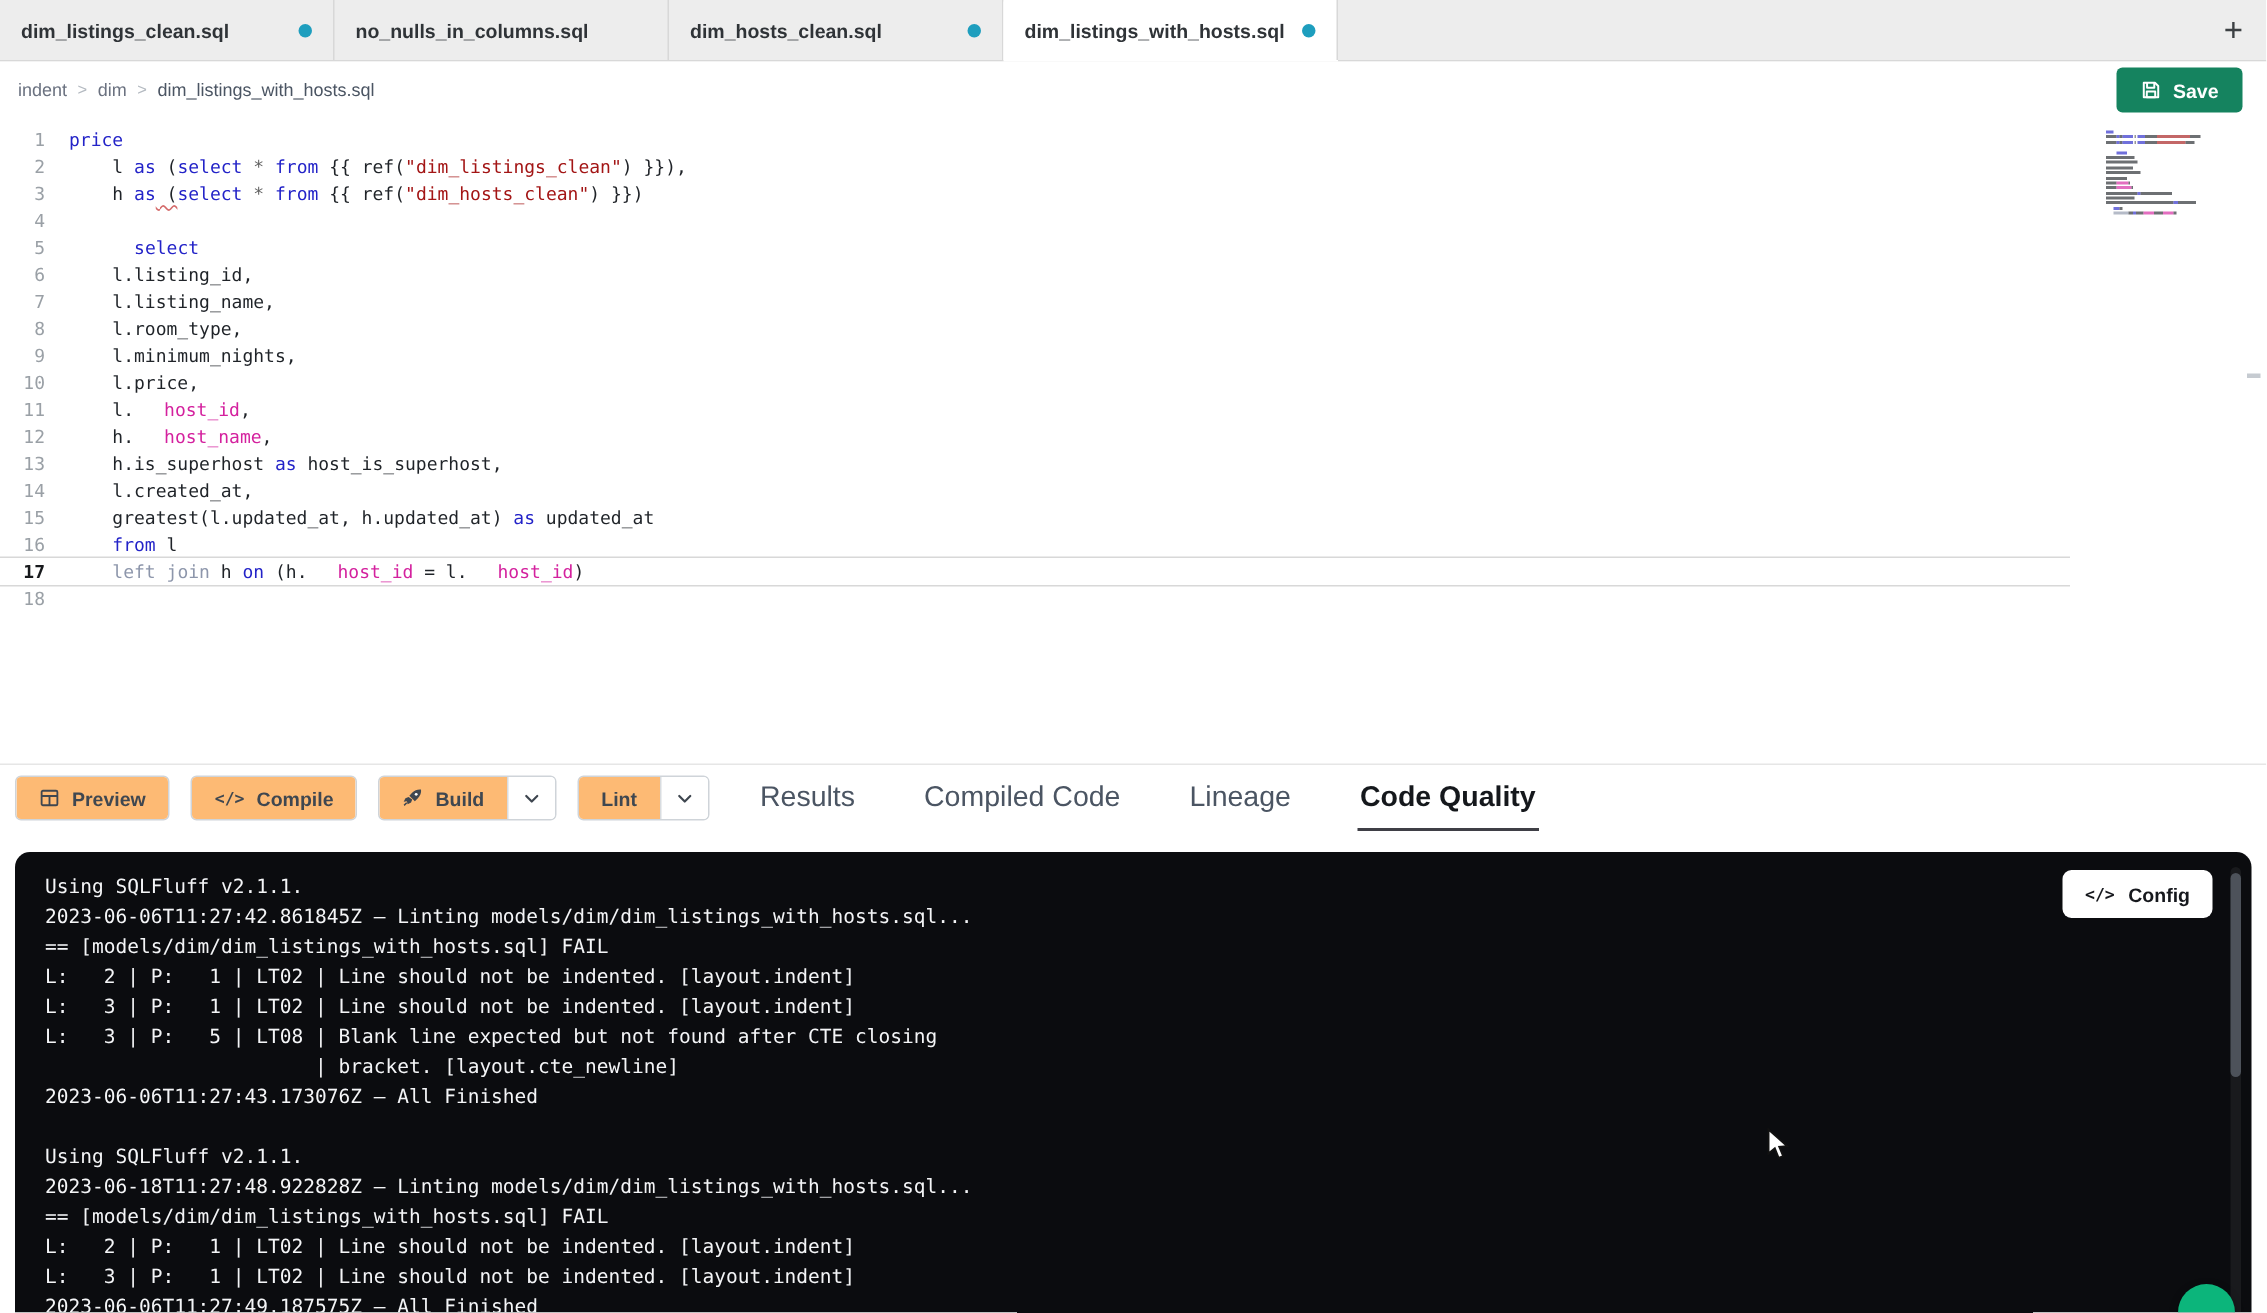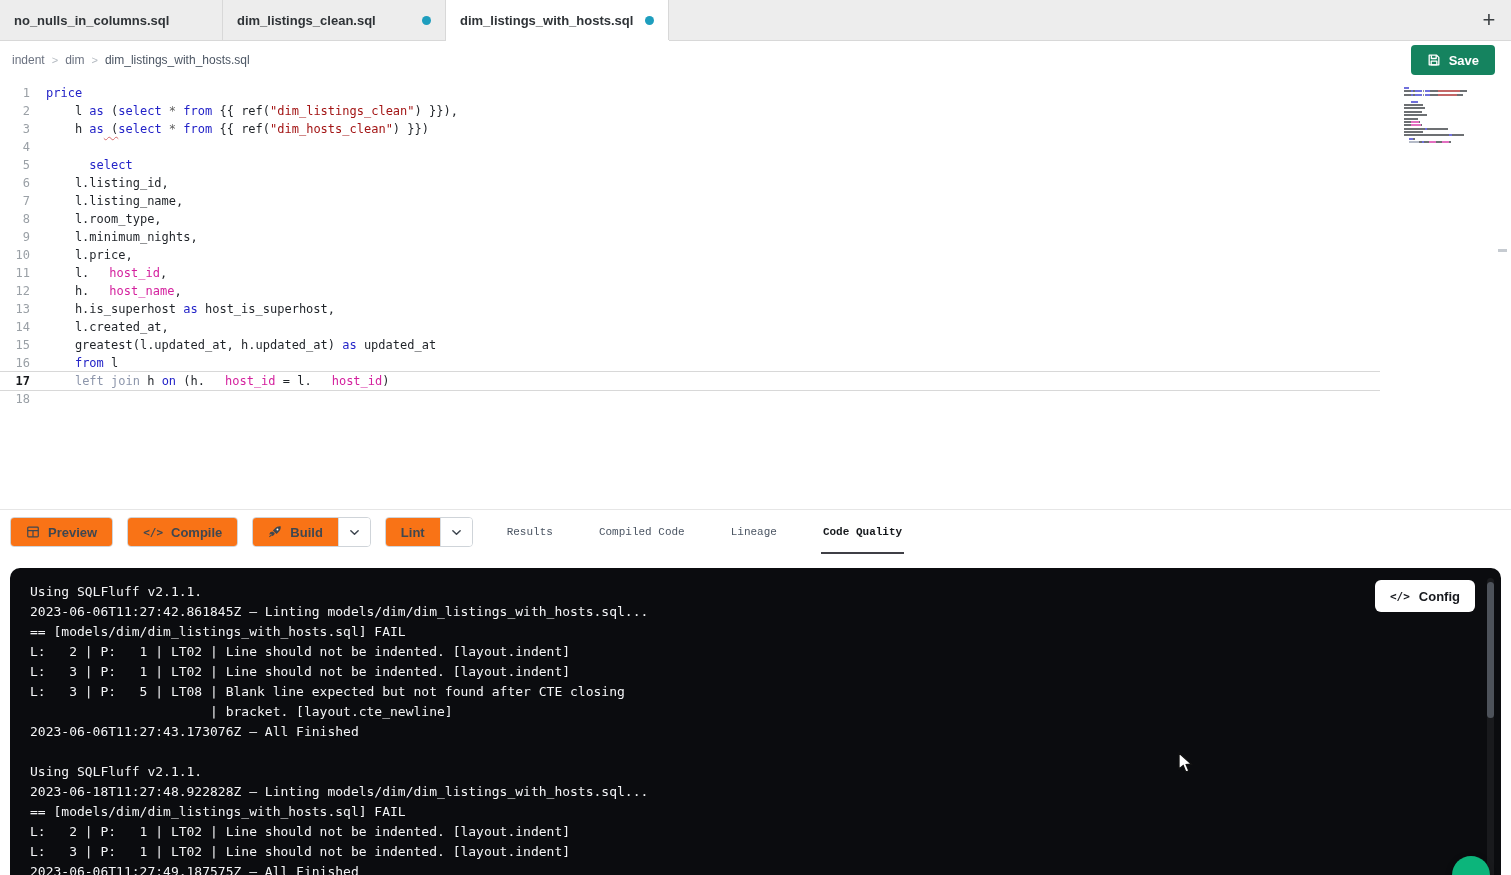--- a/index.html
+++ b/index.html
@@ -40,25 +40,25 @@
   .tk-psq { color:var(--syn-pl,#1f2328); text-decoration:underline wavy #d46a6a 1px; text-underline-offset:3px; }
   .minimap { position:absolute; top:8px; right:44px; }
   .mm-line { display:flex; height:2px; margin-bottom:1.4px; }
   .mm-tok { height:2px; opacity:.65; }
   .ruler-mark { position:absolute; right:4px; top:170px; width:9px; height:3px; background:#c6cbd1; }
 
   
   .toolbar { height:44px; display:flex; align-items:center; padding:0 10px; background:#fff; }
   .actions { display:flex; align-items:center; gap:14px; }
   .action-group { display:flex; align-items:stretch; height:30px; border:1px solid #cfd4d9; border-radius:4px; overflow:hidden; background:#fff; }
-  .action-btn { display:flex; align-items:center; gap:8px; padding:0 15px; background:#f97316; border:none; font-size:13px; font-weight:600; color:#3f4750; cursor:pointer; font-family:inherit; }
+  .action-btn { display:flex; align-items:center; gap:8px; padding:0 15px; background:#fdba74; border:none; font-size:13px; font-weight:600; color:#3f4750; cursor:pointer; font-family:inherit; }
   .chev-btn { display:flex; align-items:center; padding:0 10px; background:#fff; border:none; border-left:1px solid #d8dce0; cursor:pointer; }
   .glyph { font-family:"DejaVu Sans Mono", monospace; font-size:11px; font-weight:700; color:#3f4750; }
   .panel-tabs { margin-left:32px; display:flex; gap:42px; align-self:stretch; align-items:stretch; }
-  .panel-tab { position:relative; display:flex; align-items:center; padding:0 2px; background:none; border:none; font-size:11px; color:#4b5563; cursor:pointer; font-family:Liberation Mono, monospace; }
+  .panel-tab { position:relative; display:flex; align-items:center; padding:0 2px; background:none; border:none; font-size:19px; color:#4b5563; cursor:pointer; font-family:Liberation Sans, sans-serif; }
   .panel-tab.active { color:#15181c; font-weight:600; }
   .panel-tab.active::after { content:""; position:absolute; left:0; right:0; bottom:0; height:2px; background:var(--panel-underline,#3f3f46); }
 
   
   .terminal-wrap { position:relative; height:321px; padding:14px 10px 0 10px; background:#fff; }
   .terminal { position:relative; height:330px; background:var(--terminal-bg,#0b0c0f); border-radius:10px; padding:14px 20px; overflow:hidden; }
   .term-line { font-family:"DejaVu Sans Mono", monospace; font-size:13px; line-height:20px; font-weight:400; color:#f4f5f7; white-space:pre; }
   .config-btn { position:absolute; top:12px; right:26px; height:32px; padding:0 15px; border:none; border-radius:6px; background:#fff; color:#16181d; font-size:13px; font-weight:600; display:flex; align-items:center; gap:9px; cursor:pointer; font-family:inherit; }
   .config-btn .glyph { color:#16181d; }
   .term-scrollbar { position:absolute; top:10px; right:7px; bottom:6px; width:7px; border-radius:4px; background:rgba(255,255,255,.06); cursor:pointer; }
@@ -68,24 +68,28 @@
   .mouse { position:absolute; left:1176px; top:752px; pointer-events:none; z-index:20; }
 </style>
 </head>
 <body>
 
 <div class="app">
 
   <header class="tabbar">
     <div class="tabs" id="tabs">
         <div class="tab">
+          <span class="tab-label">dim_listings_clean.sql</span>
+          <span class="dirty-dot"></span>
+        </div>
+        <div class="tab">
           <span class="tab-label">no_nulls_in_columns.sql</span>
         </div>
         <div class="tab">
-          <span class="tab-label">dim_listings_clean.sql</span>
+          <span class="tab-label">dim_hosts_clean.sql</span>
           <span class="dirty-dot"></span>
         </div>
         <div class="tab active">
           <span class="tab-label">dim_listings_with_hosts.sql</span>
           <span class="dirty-dot"></span>
         </div>
       </div>
     <button class="new-tab">+</button>
   </header>
 

